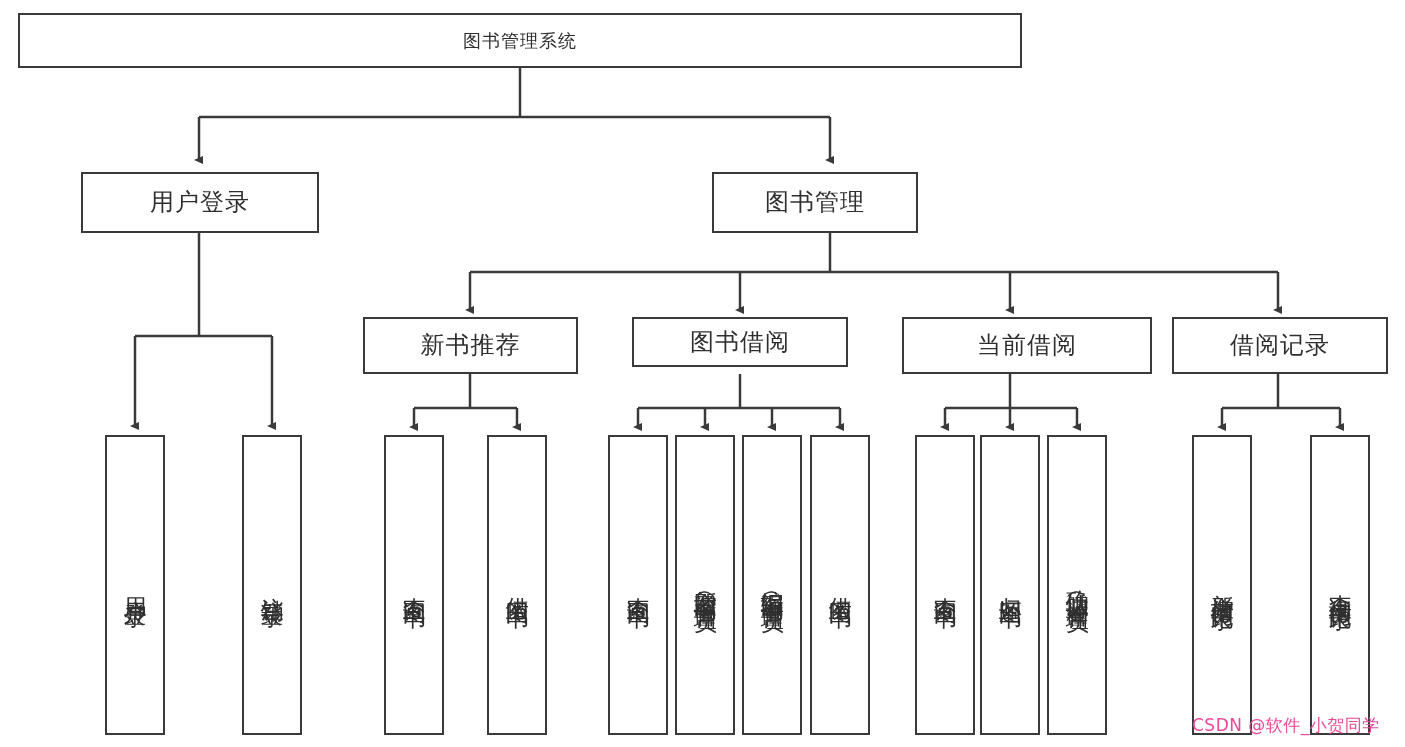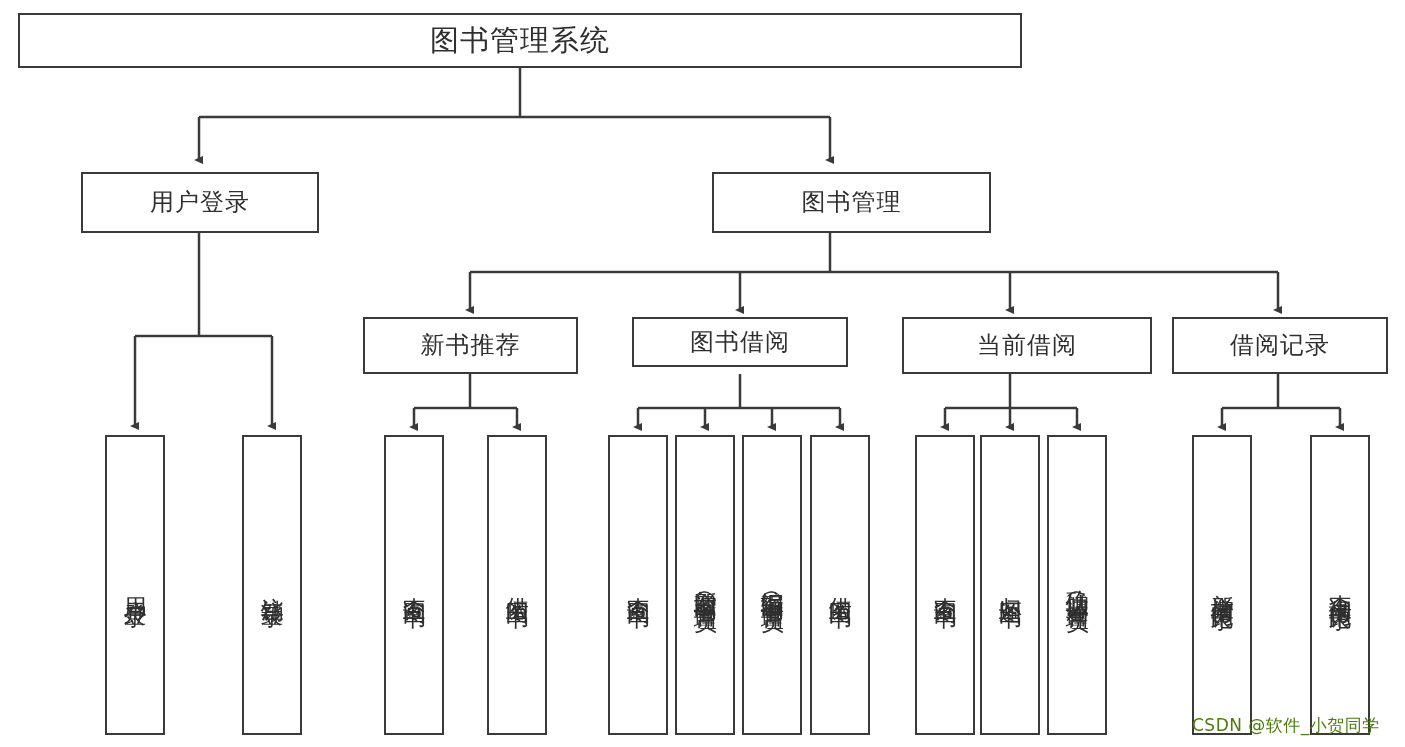--- a/index.html
+++ b/index.html
@@ -48,28 +48,28 @@
   
   .node.vertical .label {
     writing-mode: vertical-rl;
     text-orientation: upright;
     font-size: 23px;
     line-height: 1.28;
     letter-spacing: 3px;
     white-space: normal;
     max-height: 100%;
   }
-  .node.root .label   { font-size: 29px; }
+  .node.root .label   { font-size: 18px; }
   .node.level1 .label { font-size: 24px; }
   .node.level2 .label { font-size: 24px; }
 
   .watermark {
     position: absolute;
     font-size: 17px;
-    color: #4d7c0f;
+    color: #ec4899;
     letter-spacing: 0.5px;
     white-space: nowrap;
     user-select: none;
   }
 </style>
 </head>
 <body>
 
 <div id="canvas">
 
@@ -124,21 +124,21 @@
   </svg>
 
   <div class="node root" style="left:18px; top:13px; width:1004px; height:55px;">
     <span class="label">图书管理系统</span>
   </div>
 
   <div class="node level1" style="left:81px; top:172px; width:238px; height:61px;">
     <span class="label">用户登录</span>
   </div>
 
-  <div class="node level1" style="left:712px; top:172px; width:279px; height:61px;">
+  <div class="node level1" style="left:712px; top:172px; width:206px; height:61px;">
     <span class="label">图书管理</span>
   </div>
 
   <div class="node level2" style="left:363px; top:317px; width:215px; height:57px;">
     <span class="label">新书推荐</span>
   </div>
 
   <div class="node level2" style="left:632px; top:317px; width:216px; height:50px;">
     <span class="label">图书借阅</span>
   </div>

